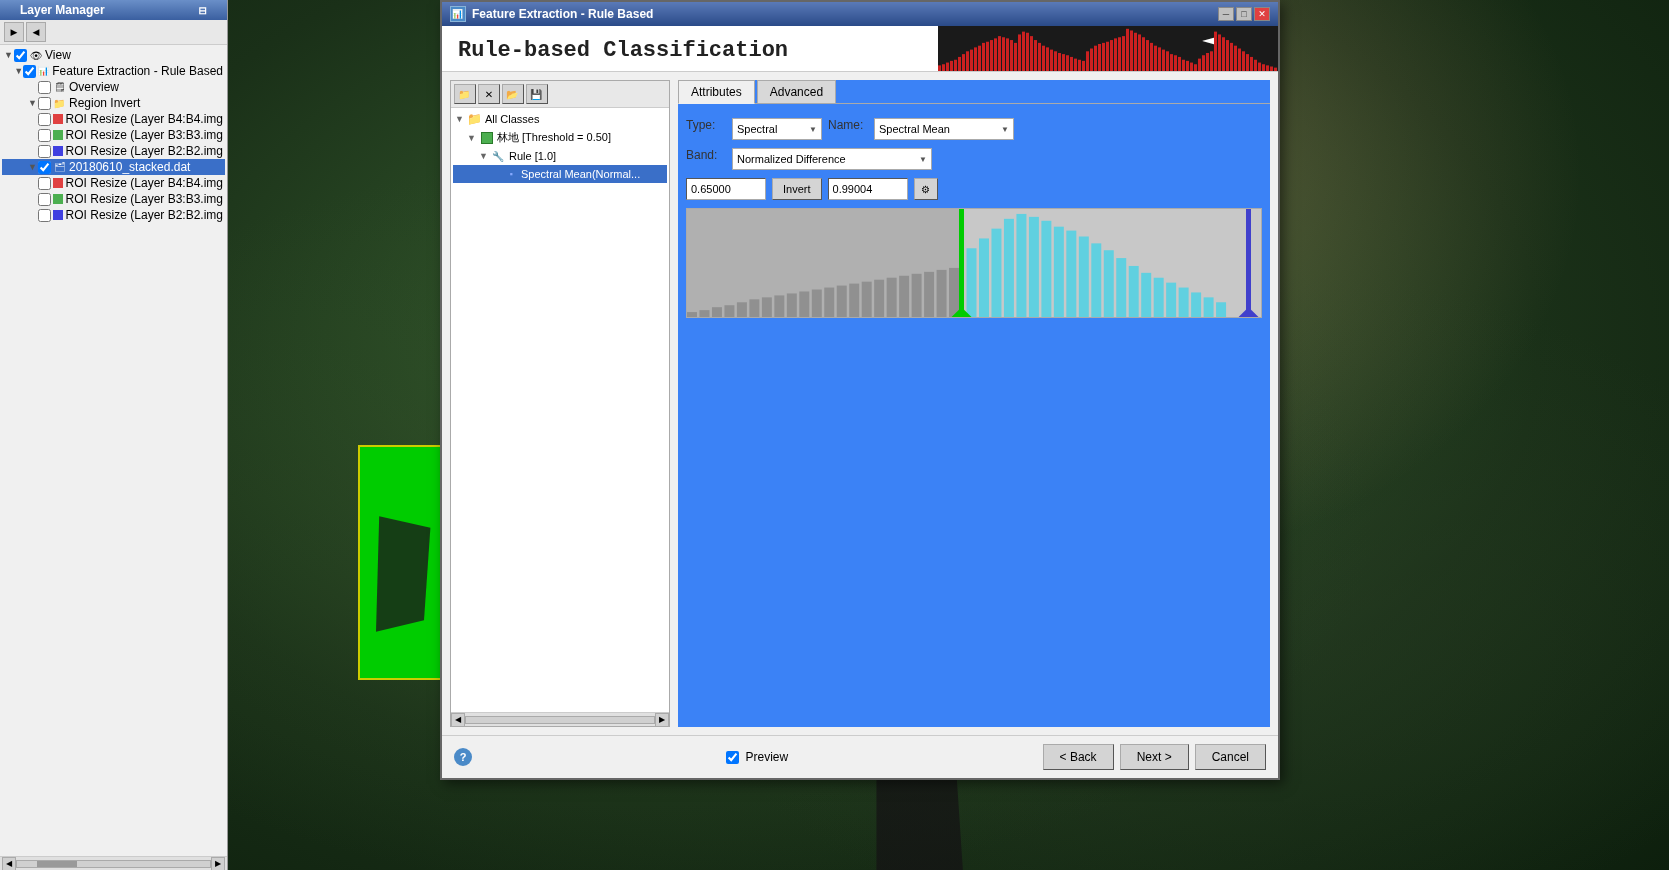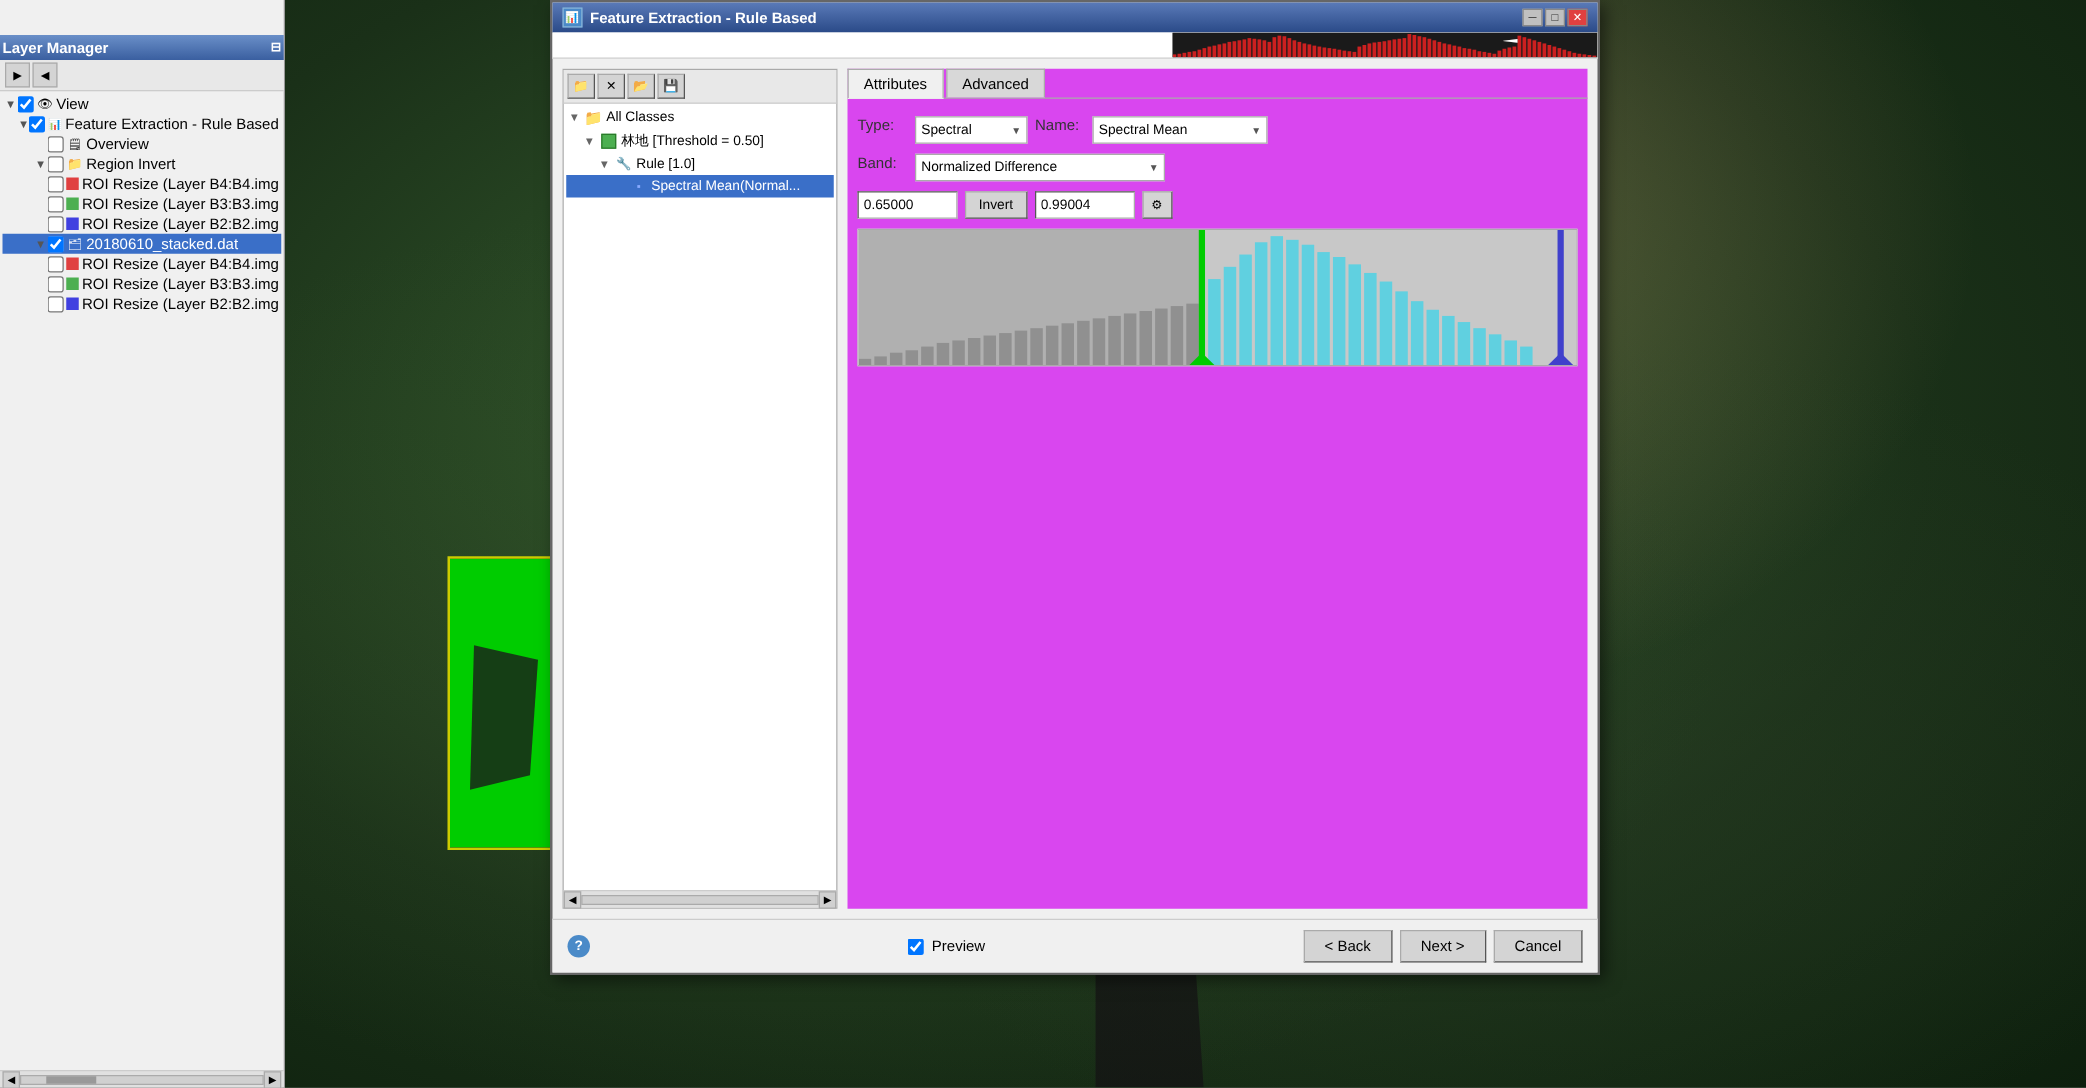--- a/index.html
+++ b/index.html
@@ -6,22 +6,22 @@
     body { font-family: 'Segoe UI', Tahoma, Geneva, Verdana, sans-serif; font-size: 12px; background: #4a4a4a; overflow: hidden; width: 1669px; height: 870px; }
 
     
     .layer-manager {
       position: absolute; top: 0; left: 0; width: 228px; height: 870px;
       background: #f0f0f0; border-right: 1px solid #999;
       display: flex; flex-direction: column;
     }
     .layer-manager-title {
       background: linear-gradient(to bottom, #6a8fc8, #3a5fa0);
-      color: white; padding: 3px 2px; font-size: 12px; font-weight: bold;
-      display: flex; justify-content: space-between; align-items: center; margin-top: 28px;
+      color: white; padding: 3px 20px; font-size: 12px; font-weight: bold;
+      display: flex; justify-content: space-between; align-items: center;
     }
     .lm-title-icons { display: flex; gap: 4px; }
     .lm-title-icon { color: white; font-size: 10px; cursor: pointer; }
     .lm-toolbar { display: flex; gap: 2px; padding: 2px 4px; background: #e8e8e8; border-bottom: 1px solid #ccc; }
     .lm-tool-btn { width: 20px; height: 20px; background: #d4d4d4; border: 1px solid #aaa; cursor: pointer; display: flex; align-items: center; justify-content: center; font-size: 9px; }
     .lm-tree { flex: 1; overflow: auto; padding: 2px; }
     .tree-item { display: flex; align-items: center; padding: 1px 2px; cursor: pointer; white-space: nowrap; }
     .tree-item.selected { background: #3a6fc8; color: white; }
     .tree-indent { display: inline-block; }
     .tree-arrow { display: inline-block; width: 10px; font-size: 9px; color: #555; }
@@ -143,21 +143,21 @@
     .rt-icon { width: 16px; height: 14px; margin-right: 2px; display: flex; align-items: center; justify-content: center; }
     .rt-folder-icon { color: #e8c84a; font-size: 12px; }
     .rt-class-icon { width: 12px; height: 12px; background: #4caf50; border: 1px solid #2a7a2a; }
     .rt-rule-icon { font-size: 10px; color: #e06020; }
     .rules-scrollbar { height: 14px; background: #e0e0e0; border-top: 1px solid #ccc; display: flex; align-items: center; }
     .rules-sb-btn { width: 14px; height: 14px; background: #d0d0d0; border: 1px solid #aaa; display: flex; align-items: center; justify-content: center; font-size: 8px; cursor: pointer; }
     .rules-sb-track { flex: 1; height: 8px; background: #d0d0d0; border: 1px solid #aaa; }
 
     
     .attributes-panel {
-      flex: 1; background: #d946ef; display: flex; flex-direction: column; gap: 6px;
+      flex: 1; background: #3b82f6; display: flex; flex-direction: column; gap: 6px;
     }
     .attr-tabs {
       display: flex; border-bottom: 1px solid #aaa;
     }
     .attr-tab {
       padding: 4px 12px; font-size: 12px; cursor: pointer; background: #d8d8d8;
       border: 1px solid #aaa; border-bottom: none; margin-right: 2px;
     }
     .attr-tab.active { background: #f0f0f0; border-bottom: 1px solid #f0f0f0; margin-bottom: -1px; z-index: 1; }
     .attr-body { padding: 8px; display: flex; flex-direction: column; gap: 8px; }
@@ -341,20 +341,21 @@
       <span>Feature Extraction - Rule Based</span>
     </div>
     <div class="dialog-title-btns">
       <button class="dialog-title-btn">─</button>
       <button class="dialog-title-btn">□</button>
       <button class="dialog-title-btn close">✕</button>
     </div>
   </div>
 
   <div class="dialog-header">
+    <div class="dialog-header-title">Rule-based Classification</div>
 
     <div class="histogram-thumb">
       <svg width="100%" height="100%" viewBox="0 0 340 80" preserveAspectRatio="none">
         <rect width="340" height="80" fill="#1a1a1a"></rect>
 
         <g fill="#cc2020">
           <rect x="0" y="70" width="3" height="10"></rect>
           <rect x="4" y="68" width="3" height="12"></rect>
           <rect x="8" y="65" width="3" height="15"></rect>
           <rect x="12" y="62" width="3" height="18"></rect>

